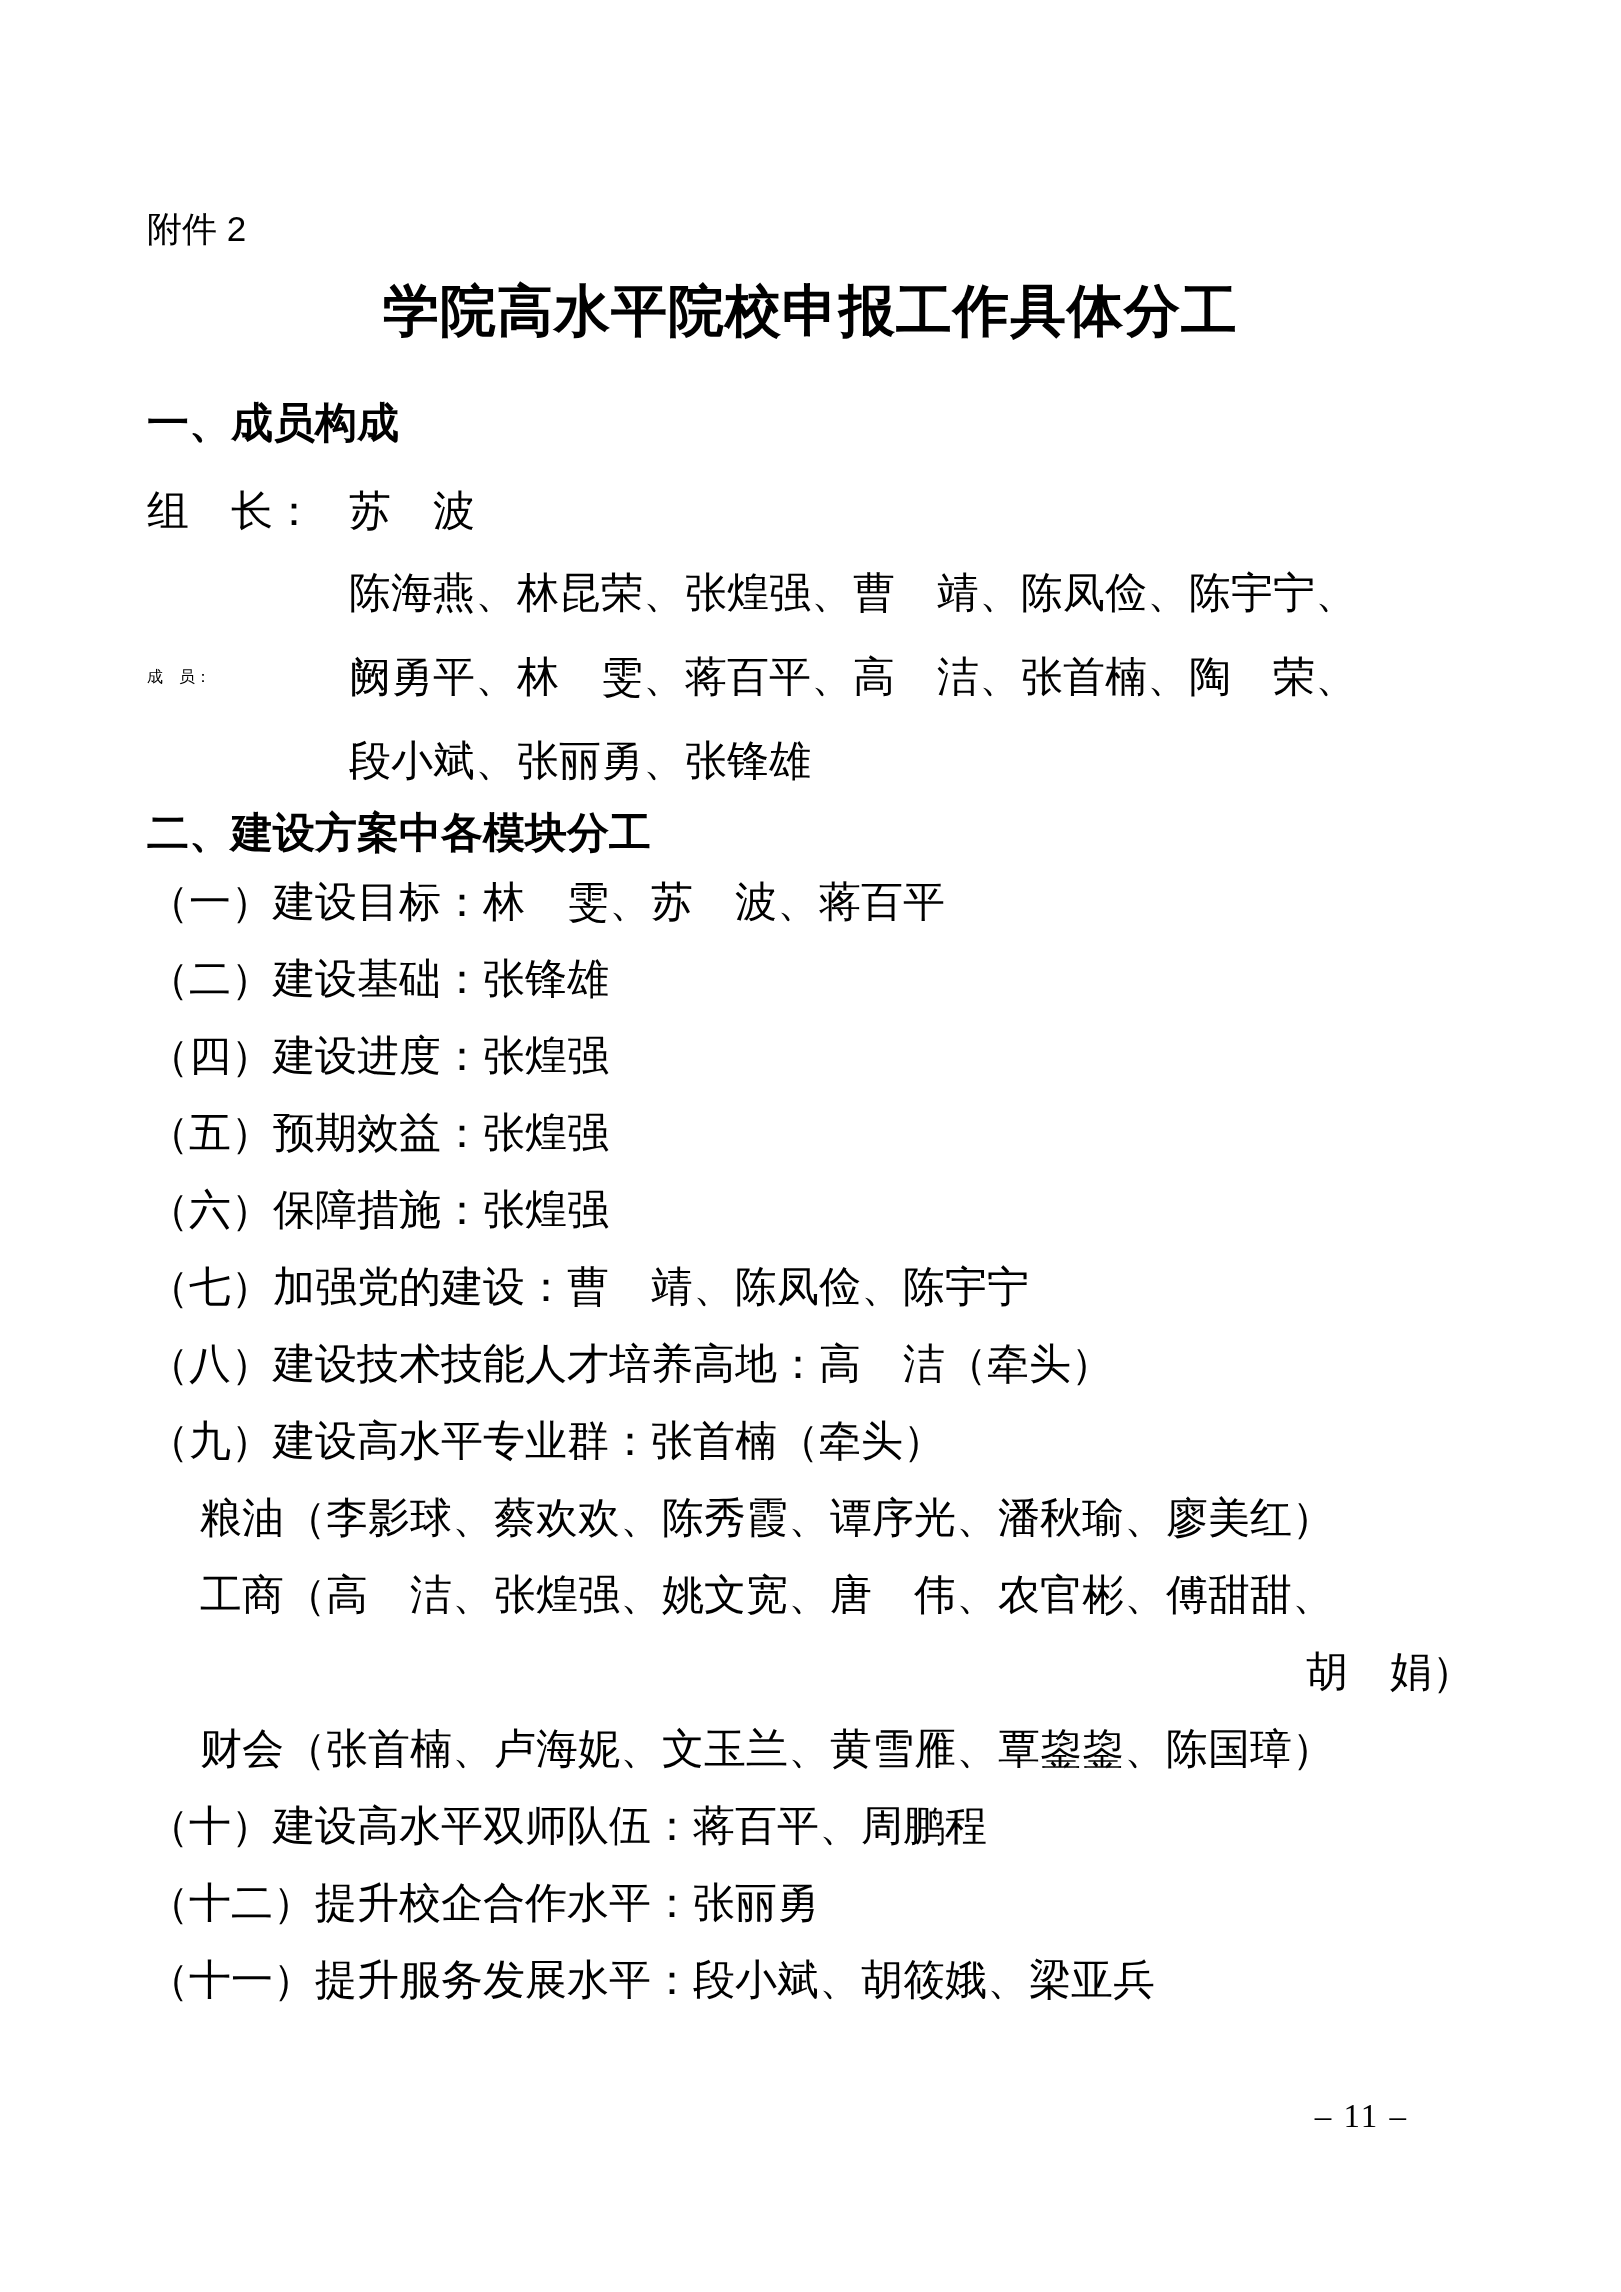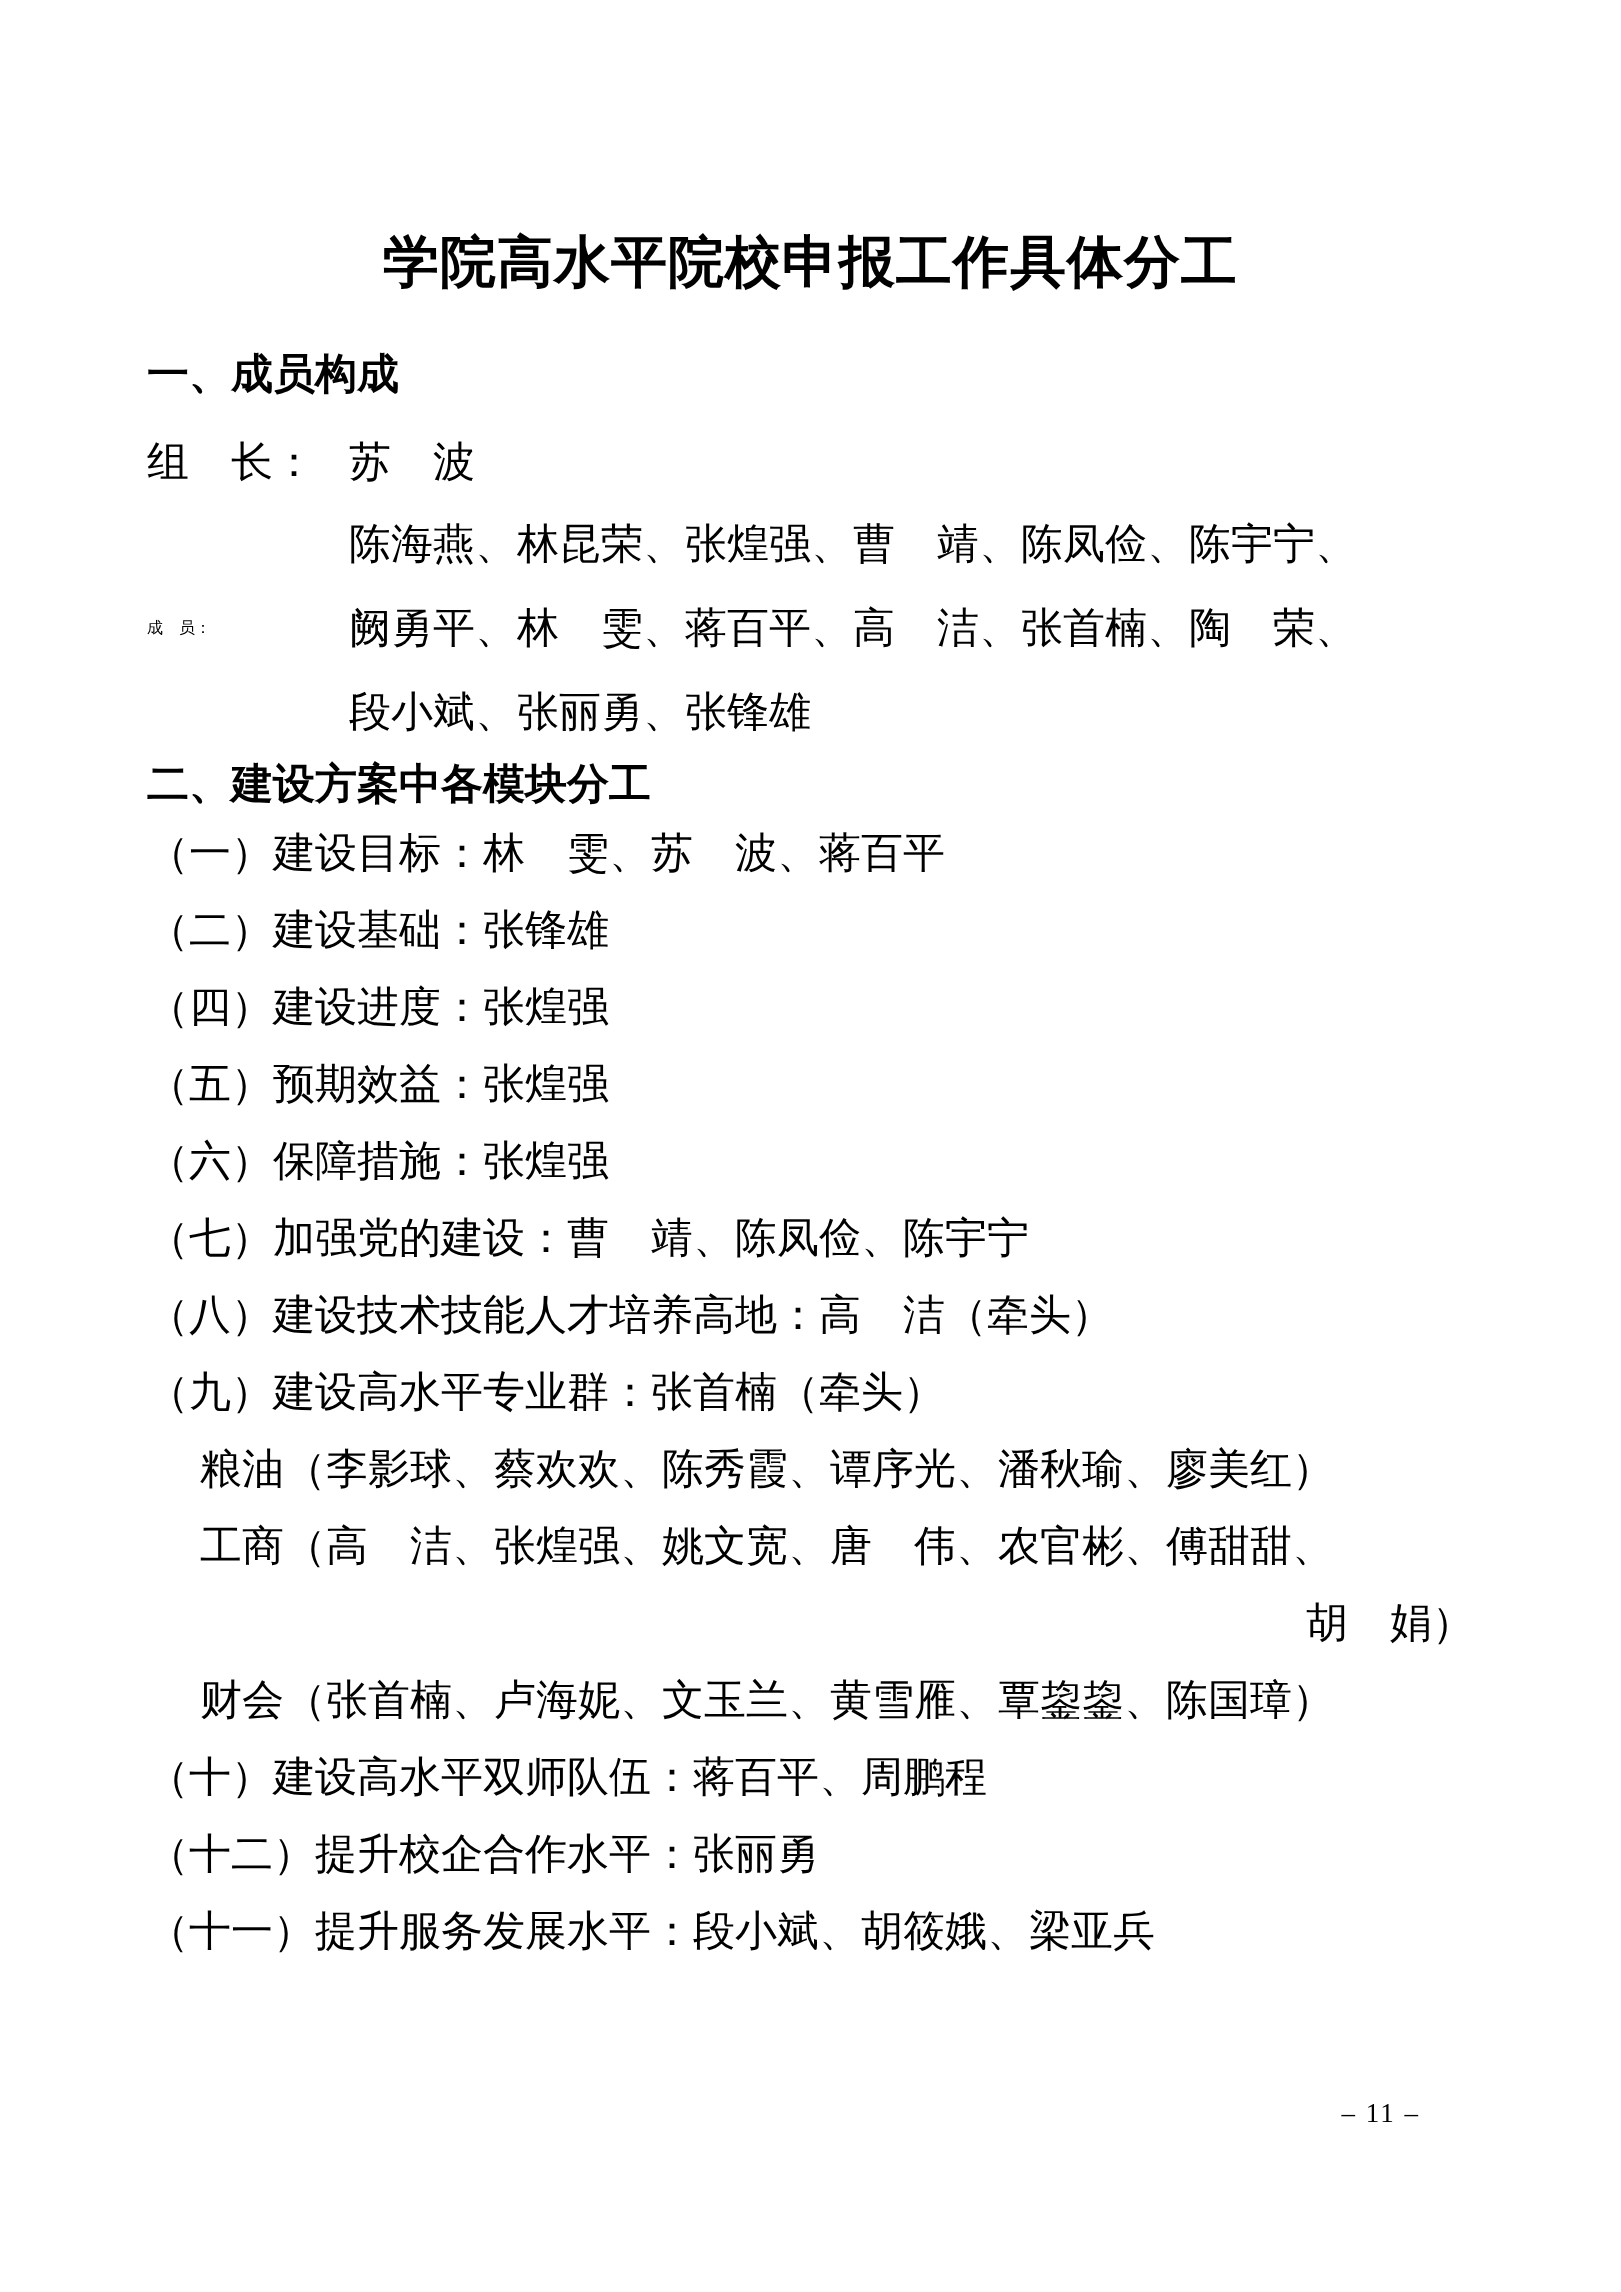--- a/index.html
+++ b/index.html
@@ -38,30 +38,31 @@
   .label { display: inline-block; width: 202px; }
 
   .member-row { display: flex; align-items: center; }
   .member-row .label { flex: 0 0 202px; line-height: 84px; }
   .member-lines .line { line-height: 84px; }
 
   .sub  { padding-left: 53px; }
   .sub2 { padding-left: 120px; text-align: right; }
 
   .footer {
-    position: absolute; top: 2098px; right: 201px;
-    font-size: 27px; font-family: "Liberation Serif", serif;
+    position: absolute; top: 2098px; right: 213px;
+    font-size: 33px; font-family: "Liberation Serif", serif;
     letter-spacing: 2px;
   }
 </style>
 </head>
 <body>
 
 <div class="content">
 
+  <div class="attachment">附件 2</div>
 
   <h1 class="doc-title">学院高水平院校申报工作具体分工</h1>
 
   <h2 class="h2 h2-first">一、成员构成</h2>
 
   <div class="line leader-line">
     <span class="label">组　长：</span><span>苏　波</span>
   </div>
 
   <div class="member-row">

